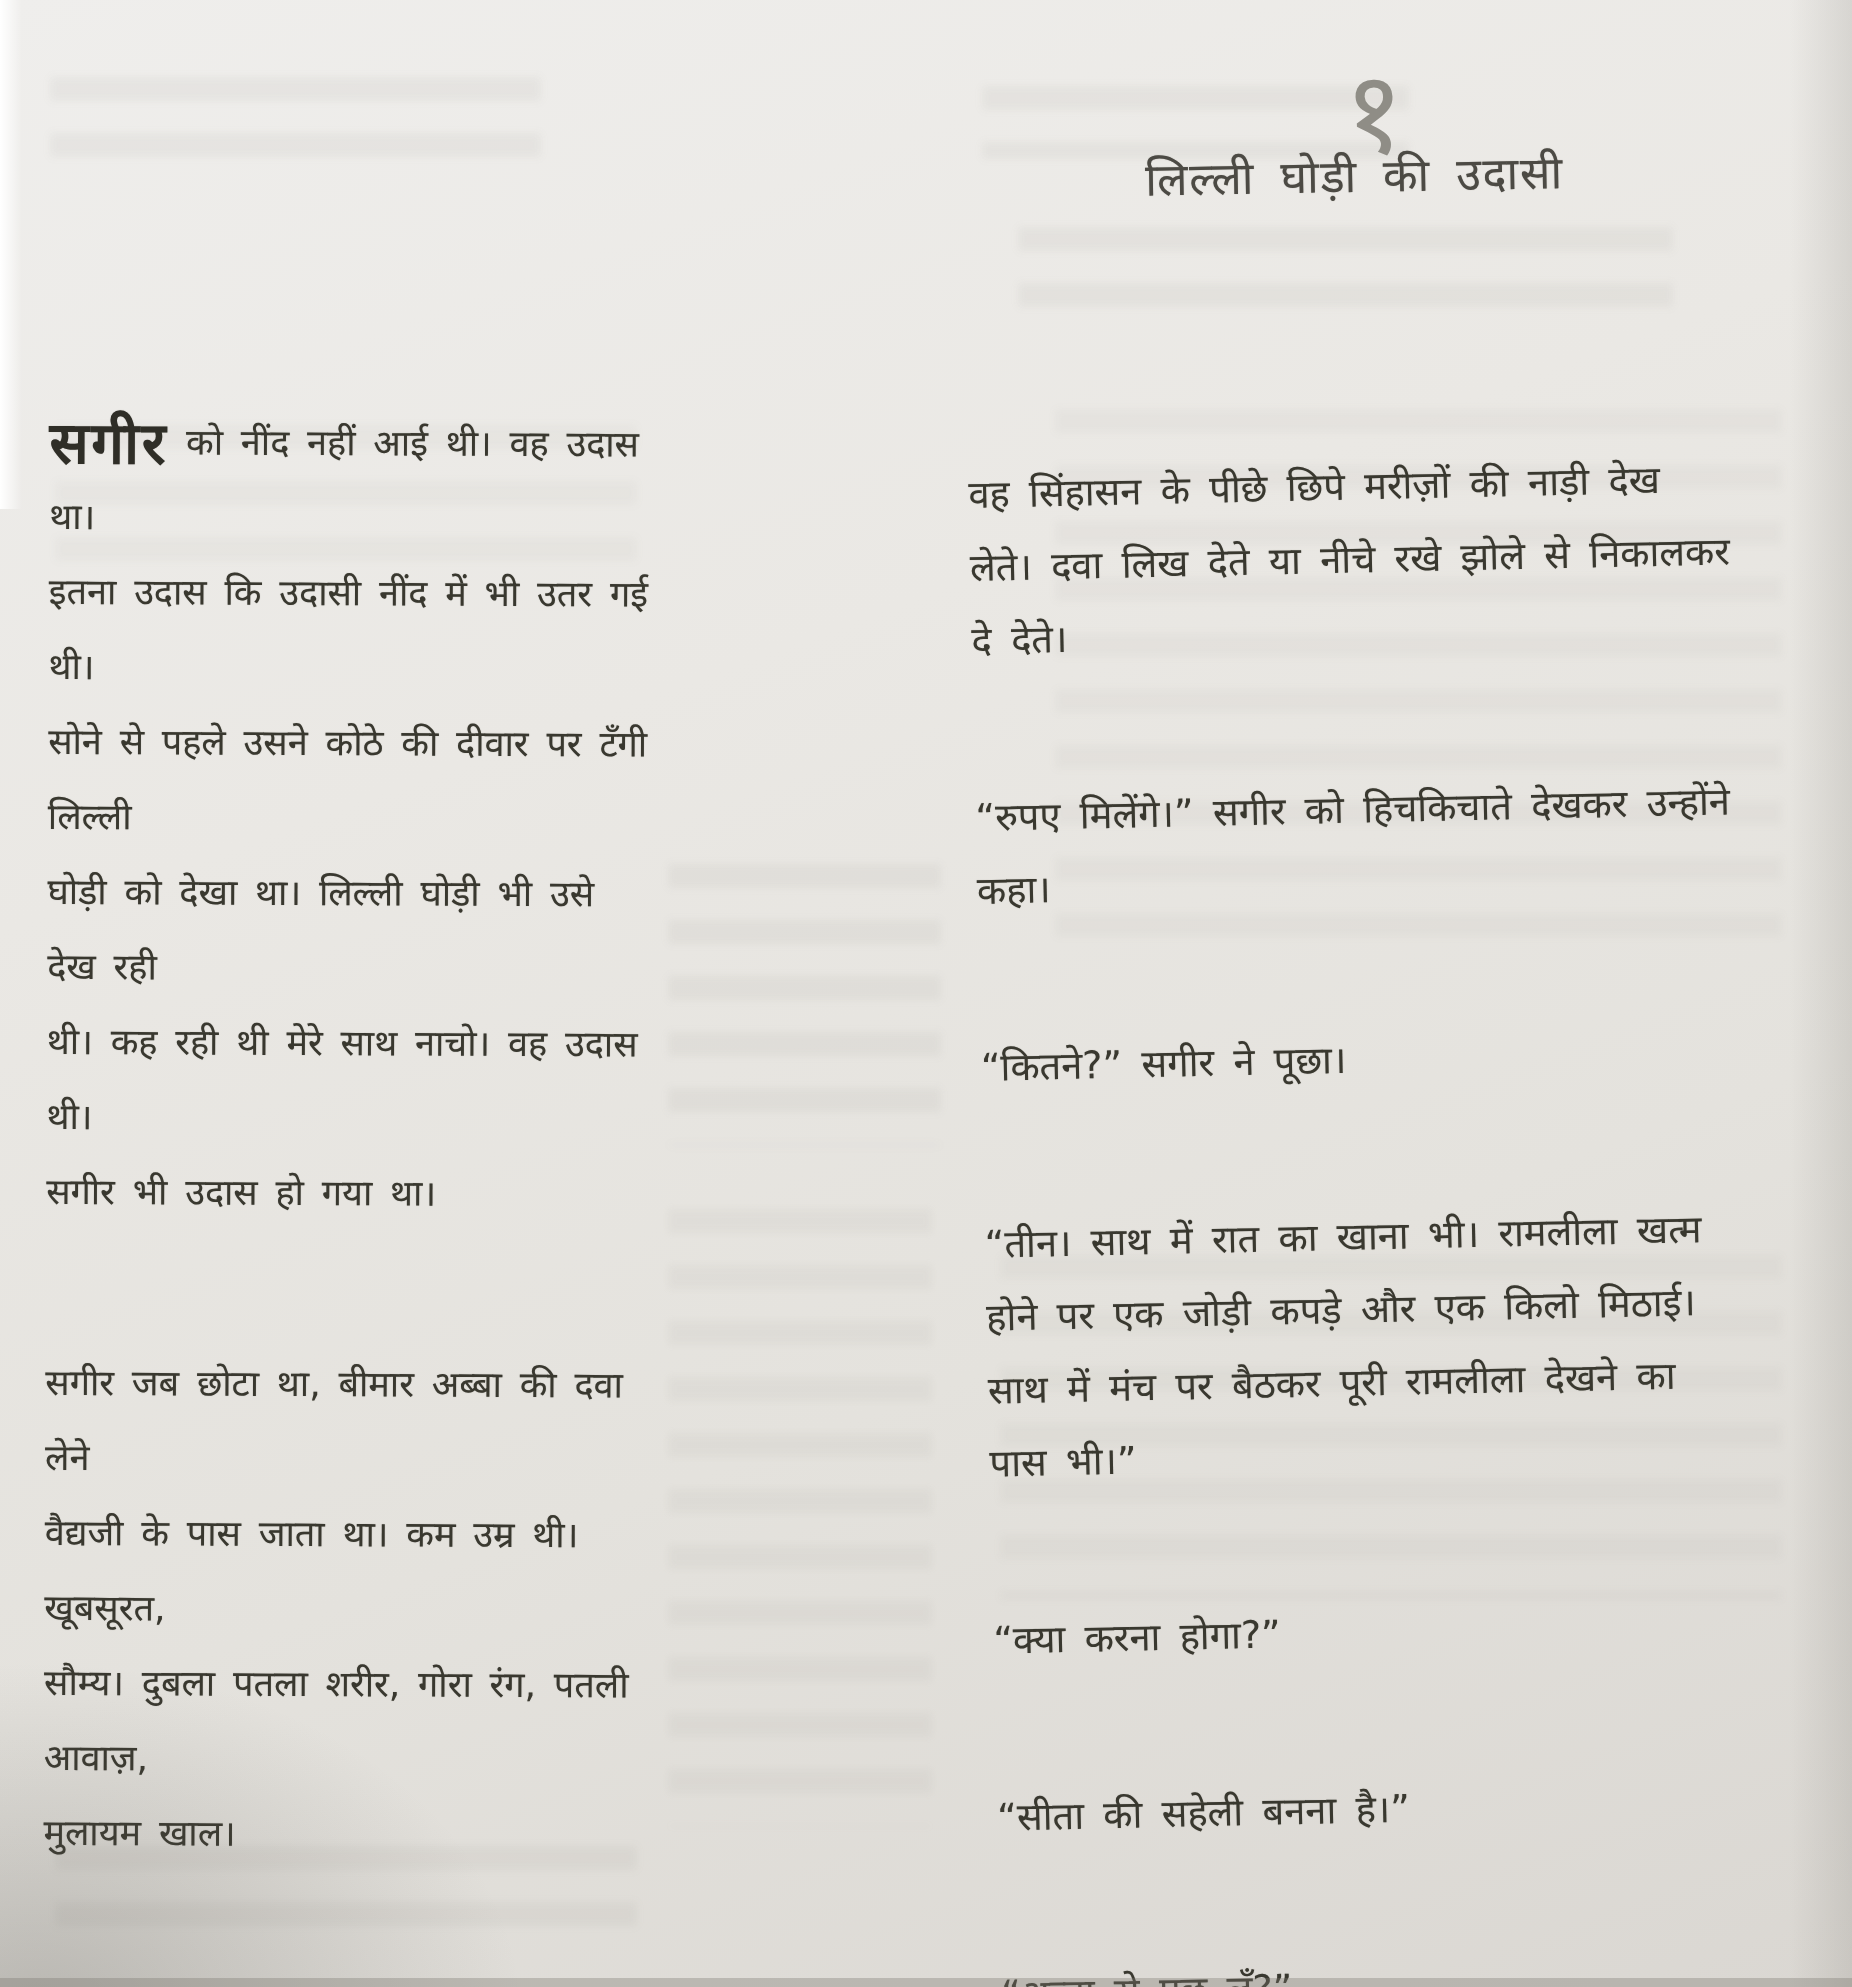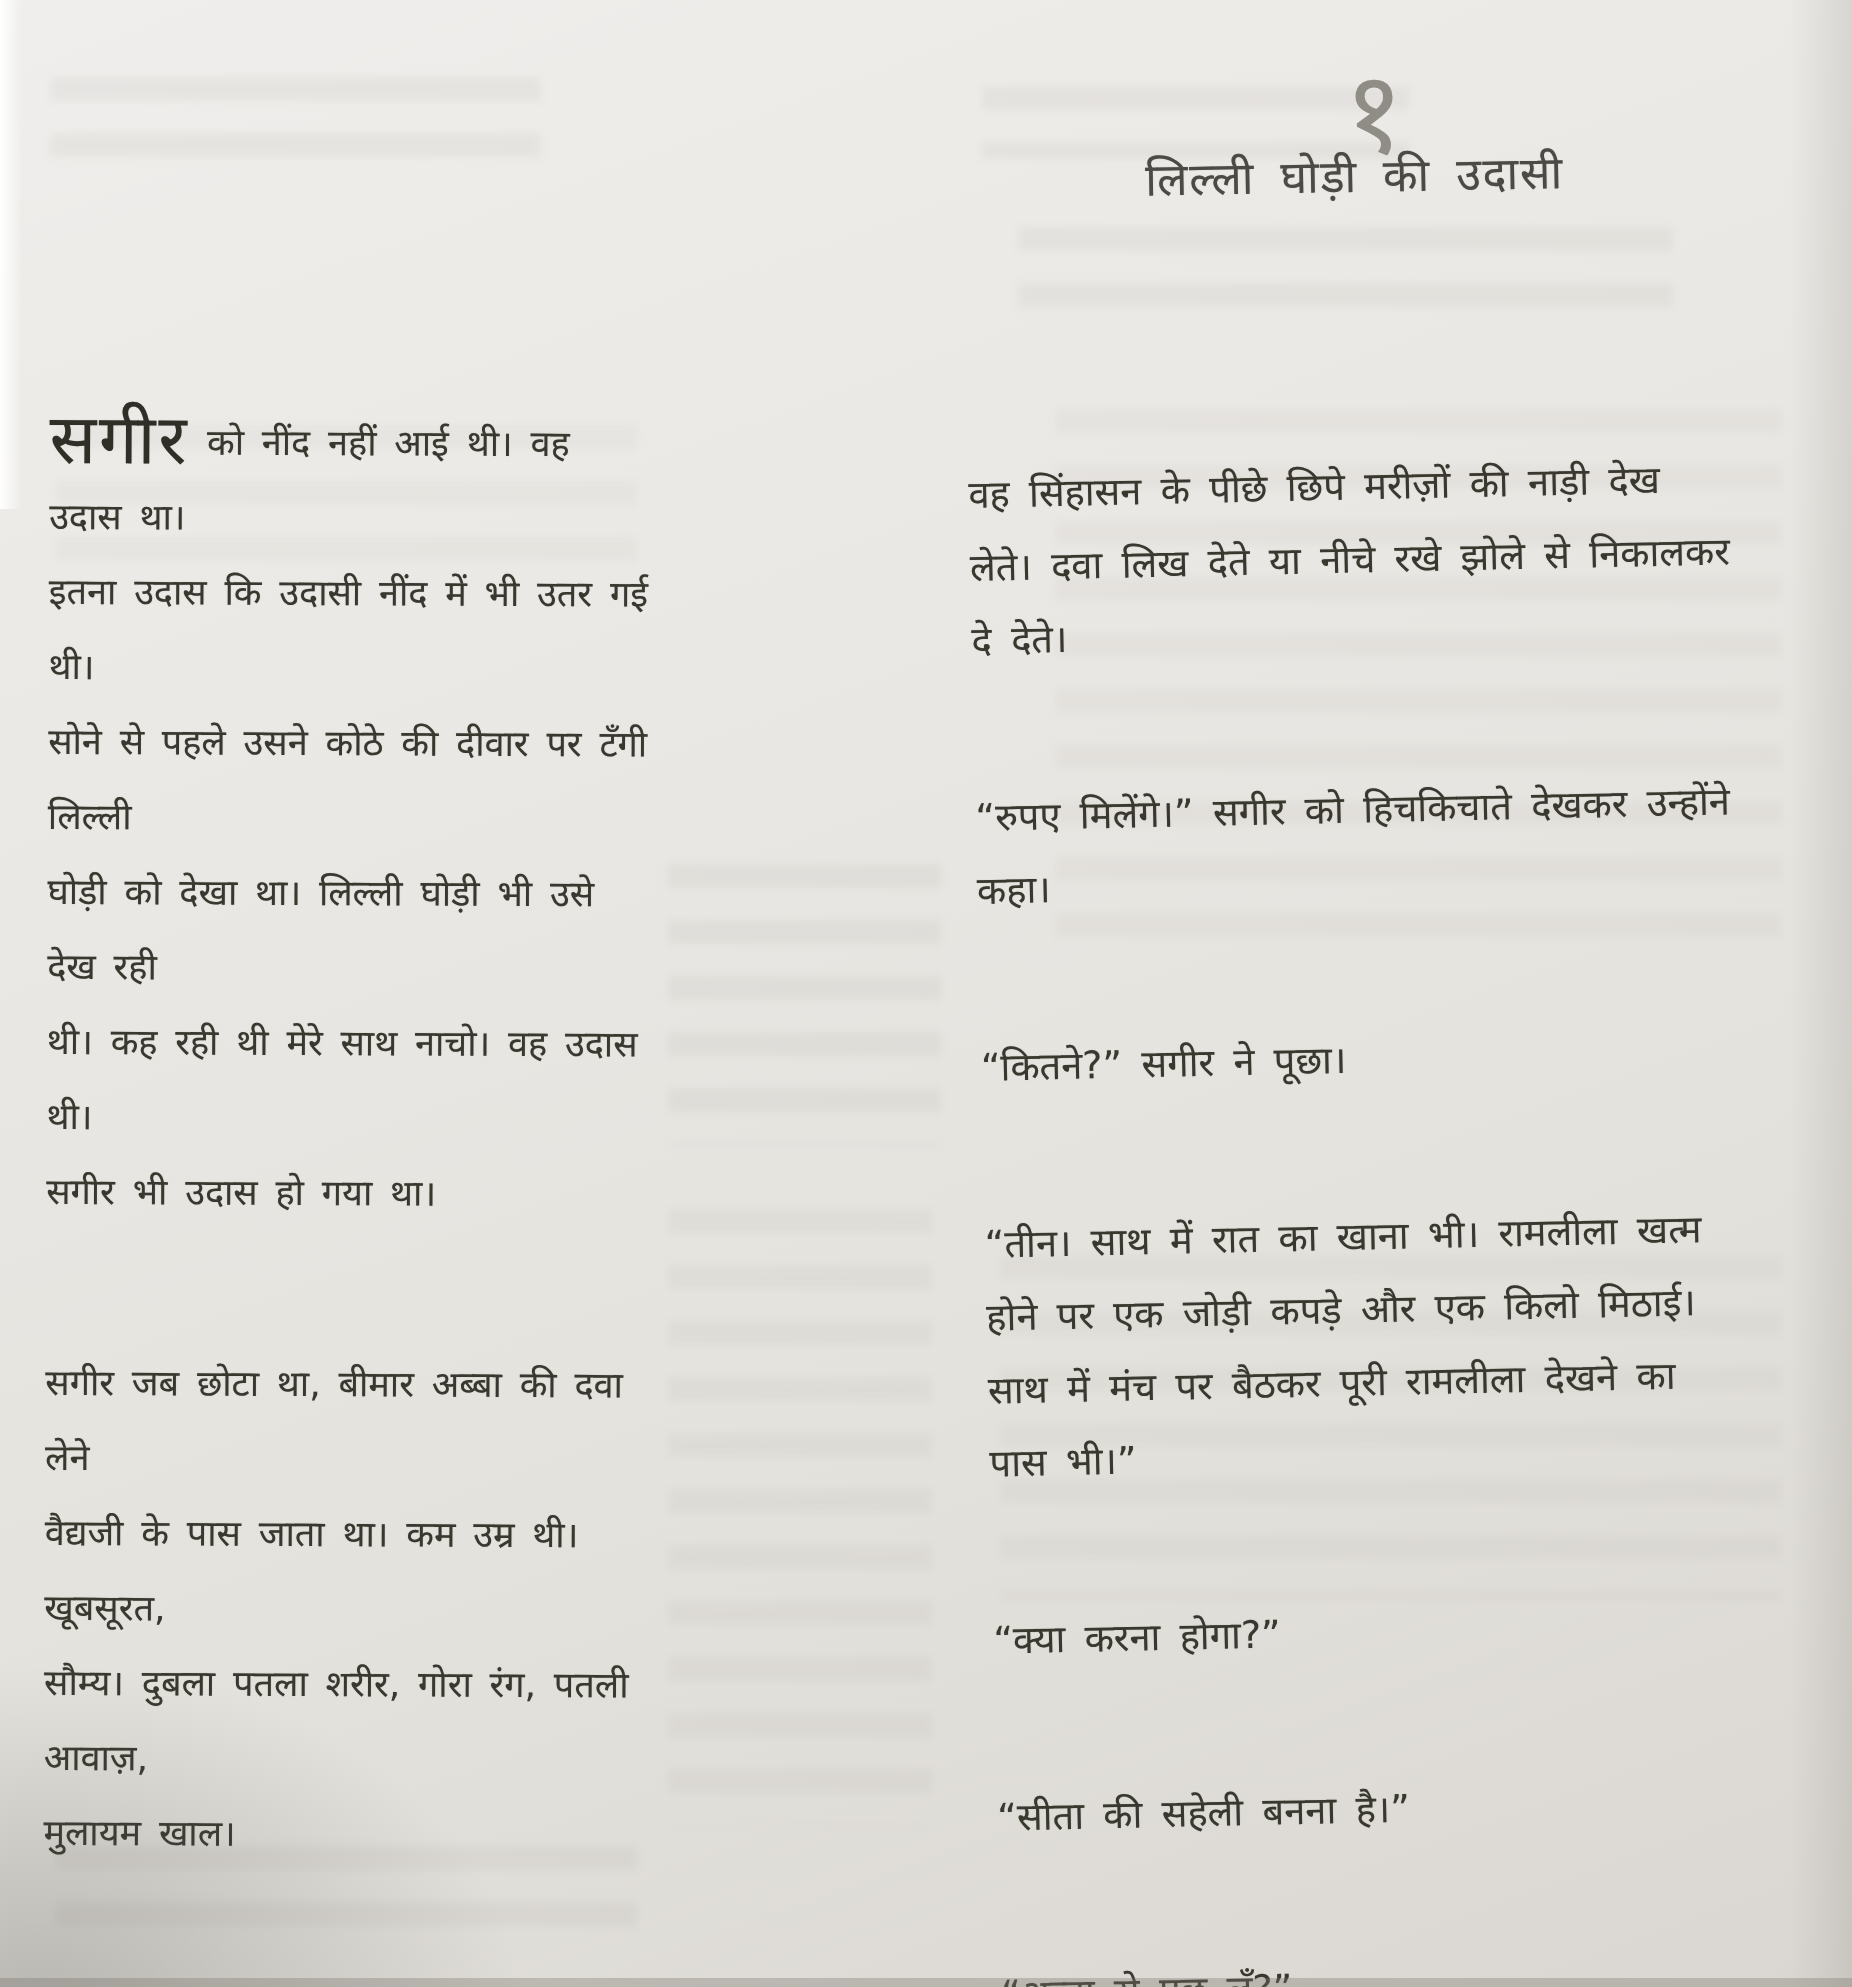--- a/index.html
+++ b/index.html
@@ -57,23 +57,24 @@
     transform:rotate(0.25deg);transform-origin:0 0;
   }
   .col-left p{margin-bottom:41px;}
   .col-right{
     left:966px;top:386px;width:832px;
     font-size:38px;line-height:73px;word-spacing:7.3px;
     transform:rotate(-1.25deg);transform-origin:0 0;
   }
   .col-right p{margin-bottom:31px;}
   .lead-word{
-    font-size:69px;line-height:0;letter-spacing:2.7px;
+    font-size:58px;line-height:0;letter-spacing:2.7px;
     vertical-align:-9px;
     color:#2f2e27;
+    font-weight:bold;
   }
 </style>
 </head>
 <body>
 
 <div class="page">
 
   <div class="edge-strip"></div>
   <div class="bleed b1"></div>
   <div class="bleed b2"></div>

